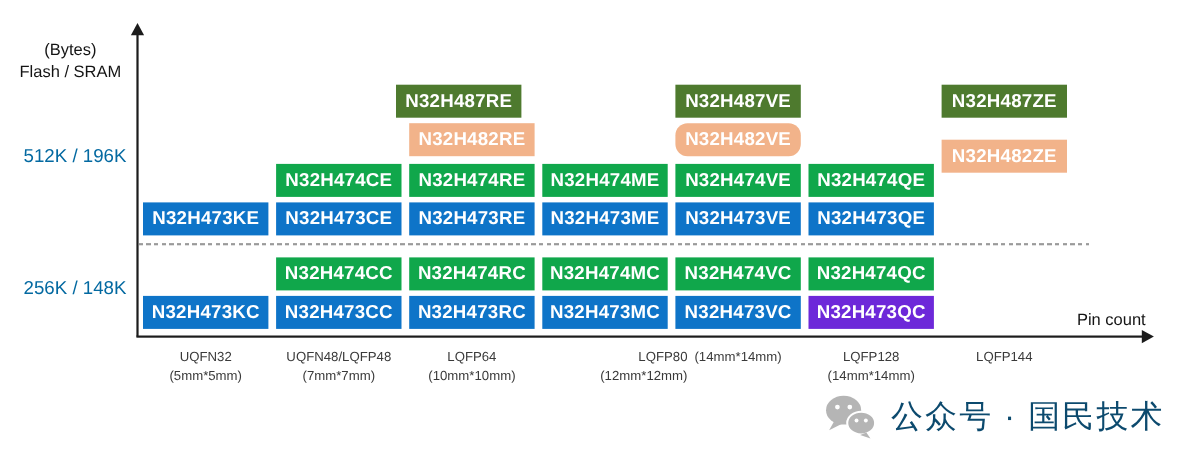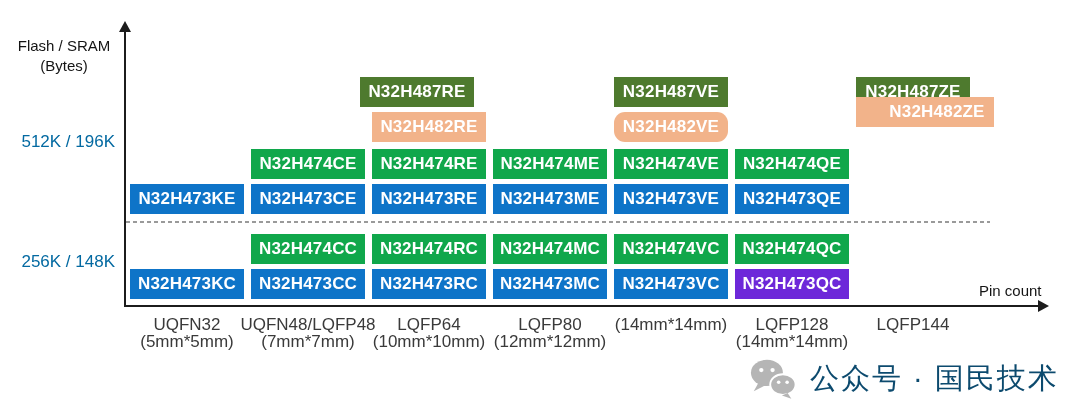--- a/index.html
+++ b/index.html
@@ -21,52 +21,52 @@
     font-size:15px;line-height:20px;color:#141414;}
   .y-tick{position:absolute;left:6px;width:109px;text-align:right;font-size:17px;color:#0369a1;}
   .y-tick-512{top:132px;}
   .y-tick-256{top:252px;}
   .pin-count{position:absolute;left:979px;top:282px;font-size:15px;color:#141414;}
   
   .chip{position:absolute;width:114px;height:30px;display:flex;align-items:center;justify-content:center;
     color:#ffffff;font-weight:bold;font-size:17px;letter-spacing:.2px;}
   
   .xlabel{position:absolute;top:316px;width:150px;text-align:center;
-    font-size:17px;line-height:17px;color:#3a3a3a;}
+    font-size:12px;line-height:17px;color:#3a3a3a;}
   
   .watermark{position:absolute;left:750px;top:358px;display:flex;align-items:center;gap:13px;}
   .wm-text{font-size:29px;letter-spacing:2px;color:#0c4a6e;white-space:nowrap;}
 </style>
 </head>
 <body>
 
 <div class="stage">
 
   <div class="v-axis"></div>
   <div class="arrow-up"></div>
   <div class="h-axis"></div>
   <div class="arrow-right"></div>
   <div class="dash-line"></div>
 
   <div class="y-title">
+    <div>(Bytes)</div>
     <div>Flash / SRAM</div>
-    <div>(Bytes)</div>
   </div>
   <div class="y-tick y-tick-512">512K / 196K</div>
   <div class="y-tick y-tick-256">256K / 148K</div>
 
   <div class="pin-count">Pin count</div>
 
   <div id="chip-layer">
       <div class="chip" style="left: 360px; top: 77px; background: rgb(78, 122, 46);">N32H487RE</div>
       <div class="chip" style="left: 614px; top: 77px; background: rgb(78, 122, 46);">N32H487VE</div>
       <div class="chip" style="left: 856px; top: 77px; background: rgb(78, 122, 46);">N32H487ZE</div>
       <div class="chip" style="left: 372px; top: 112px; background: rgb(242, 179, 138);">N32H482RE</div>
       <div class="chip" style="left: 614px; top: 112px; background: rgb(242, 179, 138); border-radius: 11px;">N32H482VE</div>
-      <div class="chip" style="left: 856px; top: 97px; background: rgb(242, 179, 138); padding-left: 24px;">N32H482ZE</div>
+      <div class="chip" style="left: 856px; top: 127px; background: rgb(242, 179, 138);">N32H482ZE</div>
       <div class="chip" style="left: 251px; top: 149px; background: rgb(16, 167, 75);">N32H474CE</div>
       <div class="chip" style="left: 372px; top: 149px; background: rgb(16, 167, 75);">N32H474RE</div>
       <div class="chip" style="left: 493px; top: 149px; background: rgb(16, 167, 75);">N32H474ME</div>
       <div class="chip" style="left: 614px; top: 149px; background: rgb(16, 167, 75);">N32H474VE</div>
       <div class="chip" style="left: 735px; top: 149px; background: rgb(16, 167, 75);">N32H474QE</div>
       <div class="chip" style="left: 130px; top: 184px; background: rgb(14, 116, 200);">N32H473KE</div>
       <div class="chip" style="left: 251px; top: 184px; background: rgb(14, 116, 200);">N32H473CE</div>
       <div class="chip" style="left: 372px; top: 184px; background: rgb(14, 116, 200);">N32H473RE</div>
       <div class="chip" style="left: 493px; top: 184px; background: rgb(14, 116, 200);">N32H473ME</div>
       <div class="chip" style="left: 614px; top: 184px; background: rgb(14, 116, 200);">N32H473VE</div>
@@ -90,21 +90,21 @@
         <div>(5mm*5mm)</div>
       </div>
       <div class="xlabel" style="left: 233px;">
         <div>UQFN48/LQFP48</div>
         <div>(7mm*7mm)</div>
       </div>
       <div class="xlabel" style="left: 354px;">
         <div>LQFP64</div>
         <div>(10mm*10mm)</div>
       </div>
-      <div class="xlabel" style="left: 475px;">
+      <div class="xlabel" style="left: 475px; text-align: right;">
         <div>LQFP80</div>
         <div>(12mm*12mm)</div>
       </div>
       <div class="xlabel" style="left: 596px;">
         <div>(14mm*14mm)</div>
       </div>
       <div class="xlabel" style="left: 717px;">
         <div>LQFP128</div>
         <div>(14mm*14mm)</div>
       </div>

